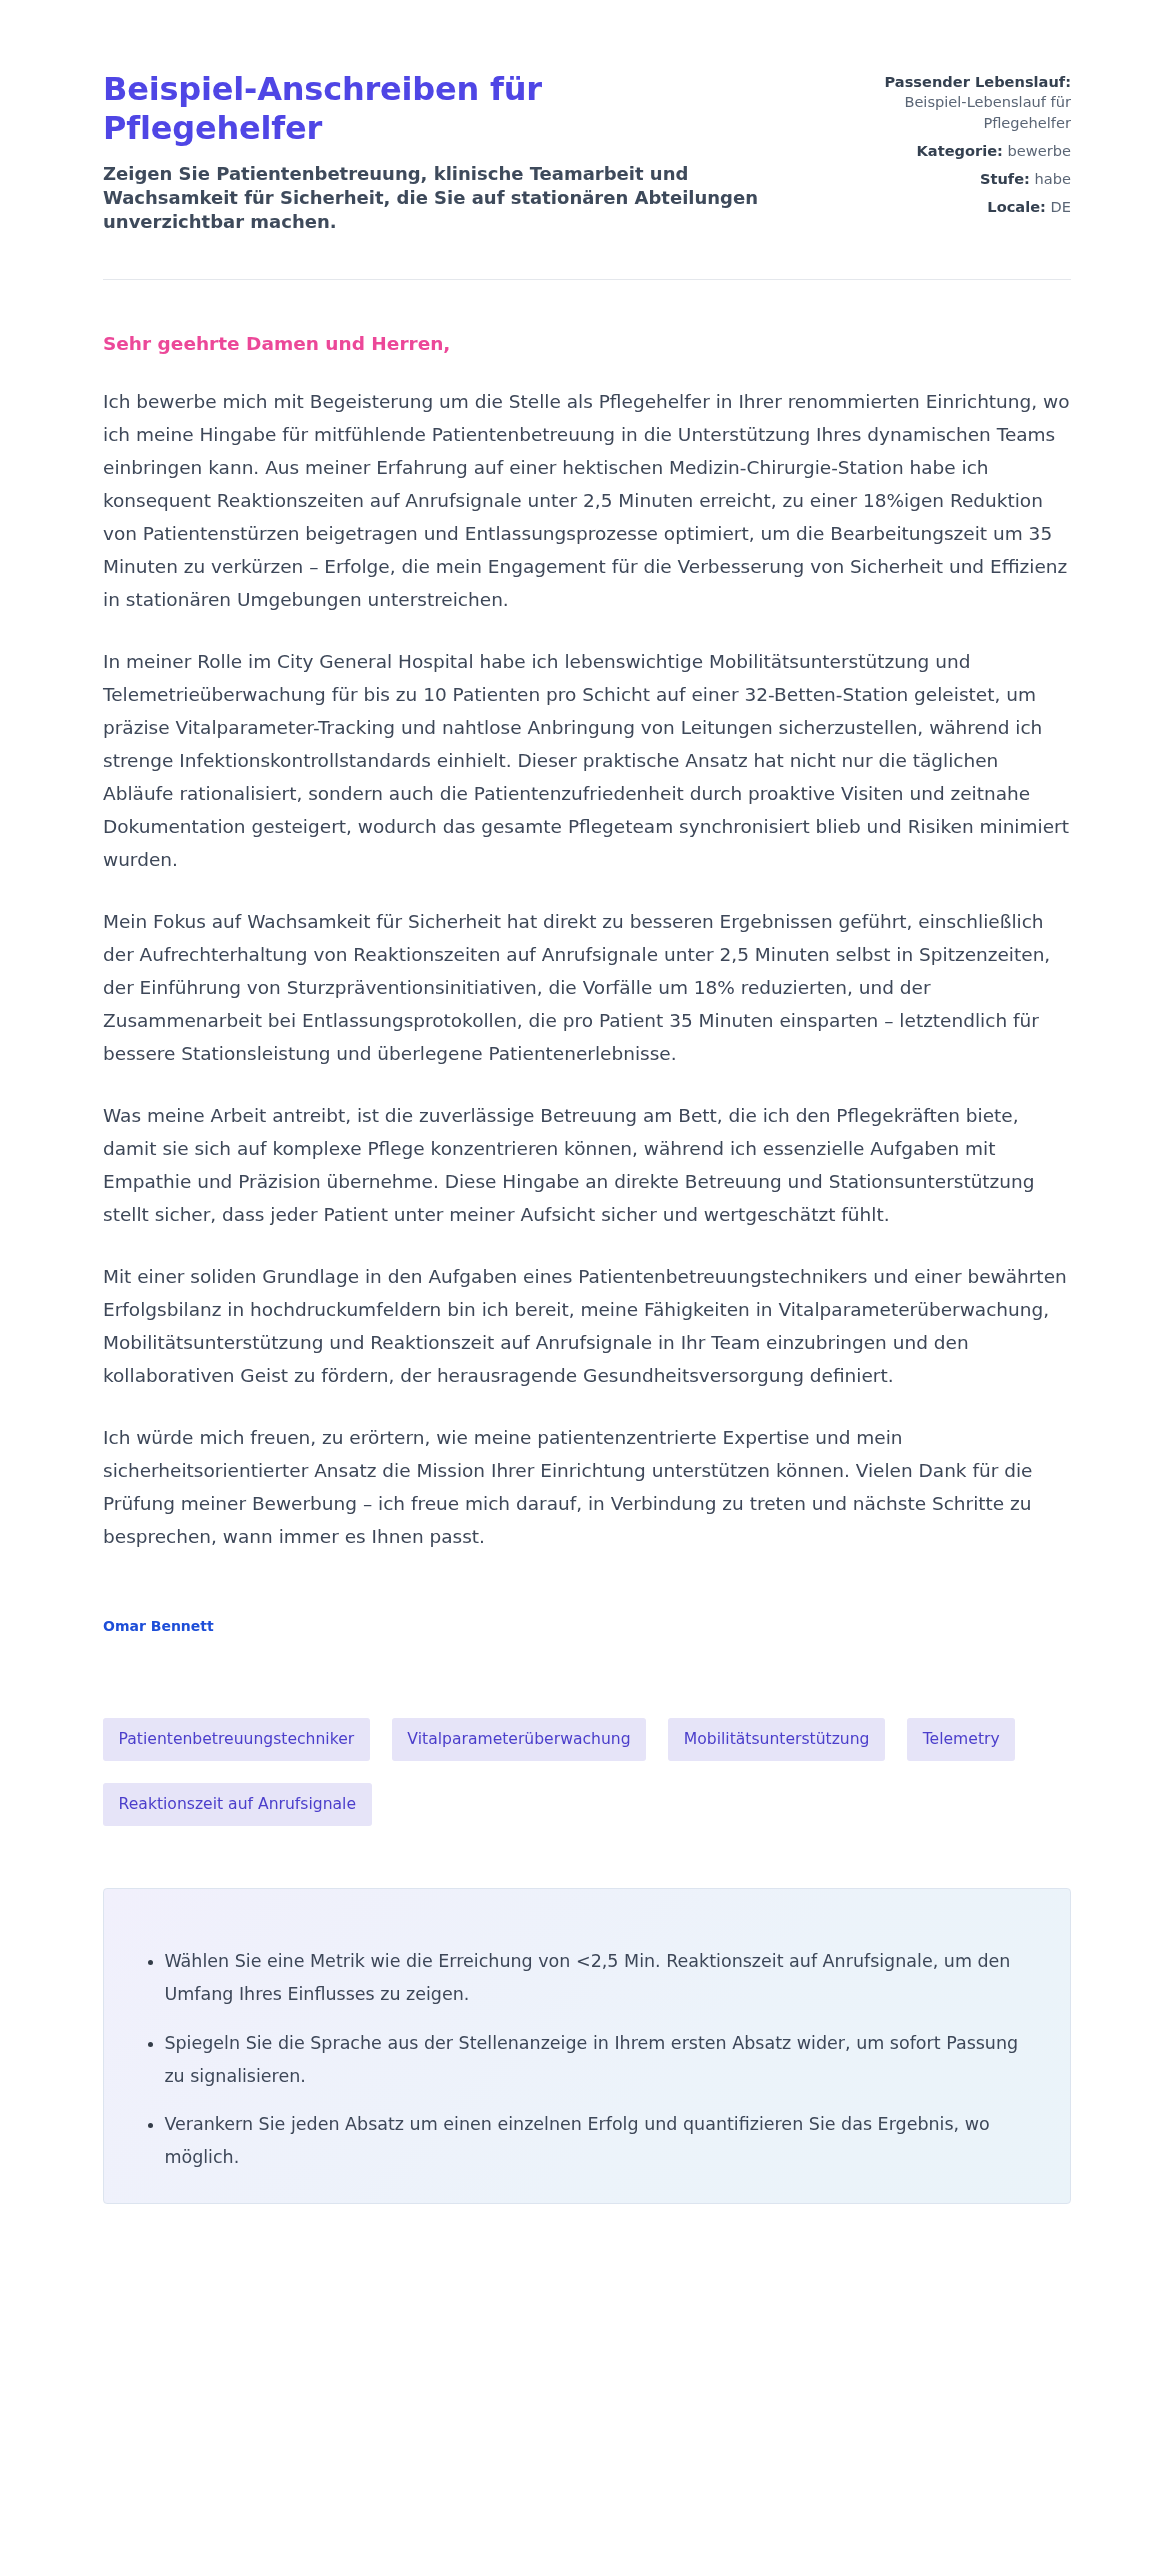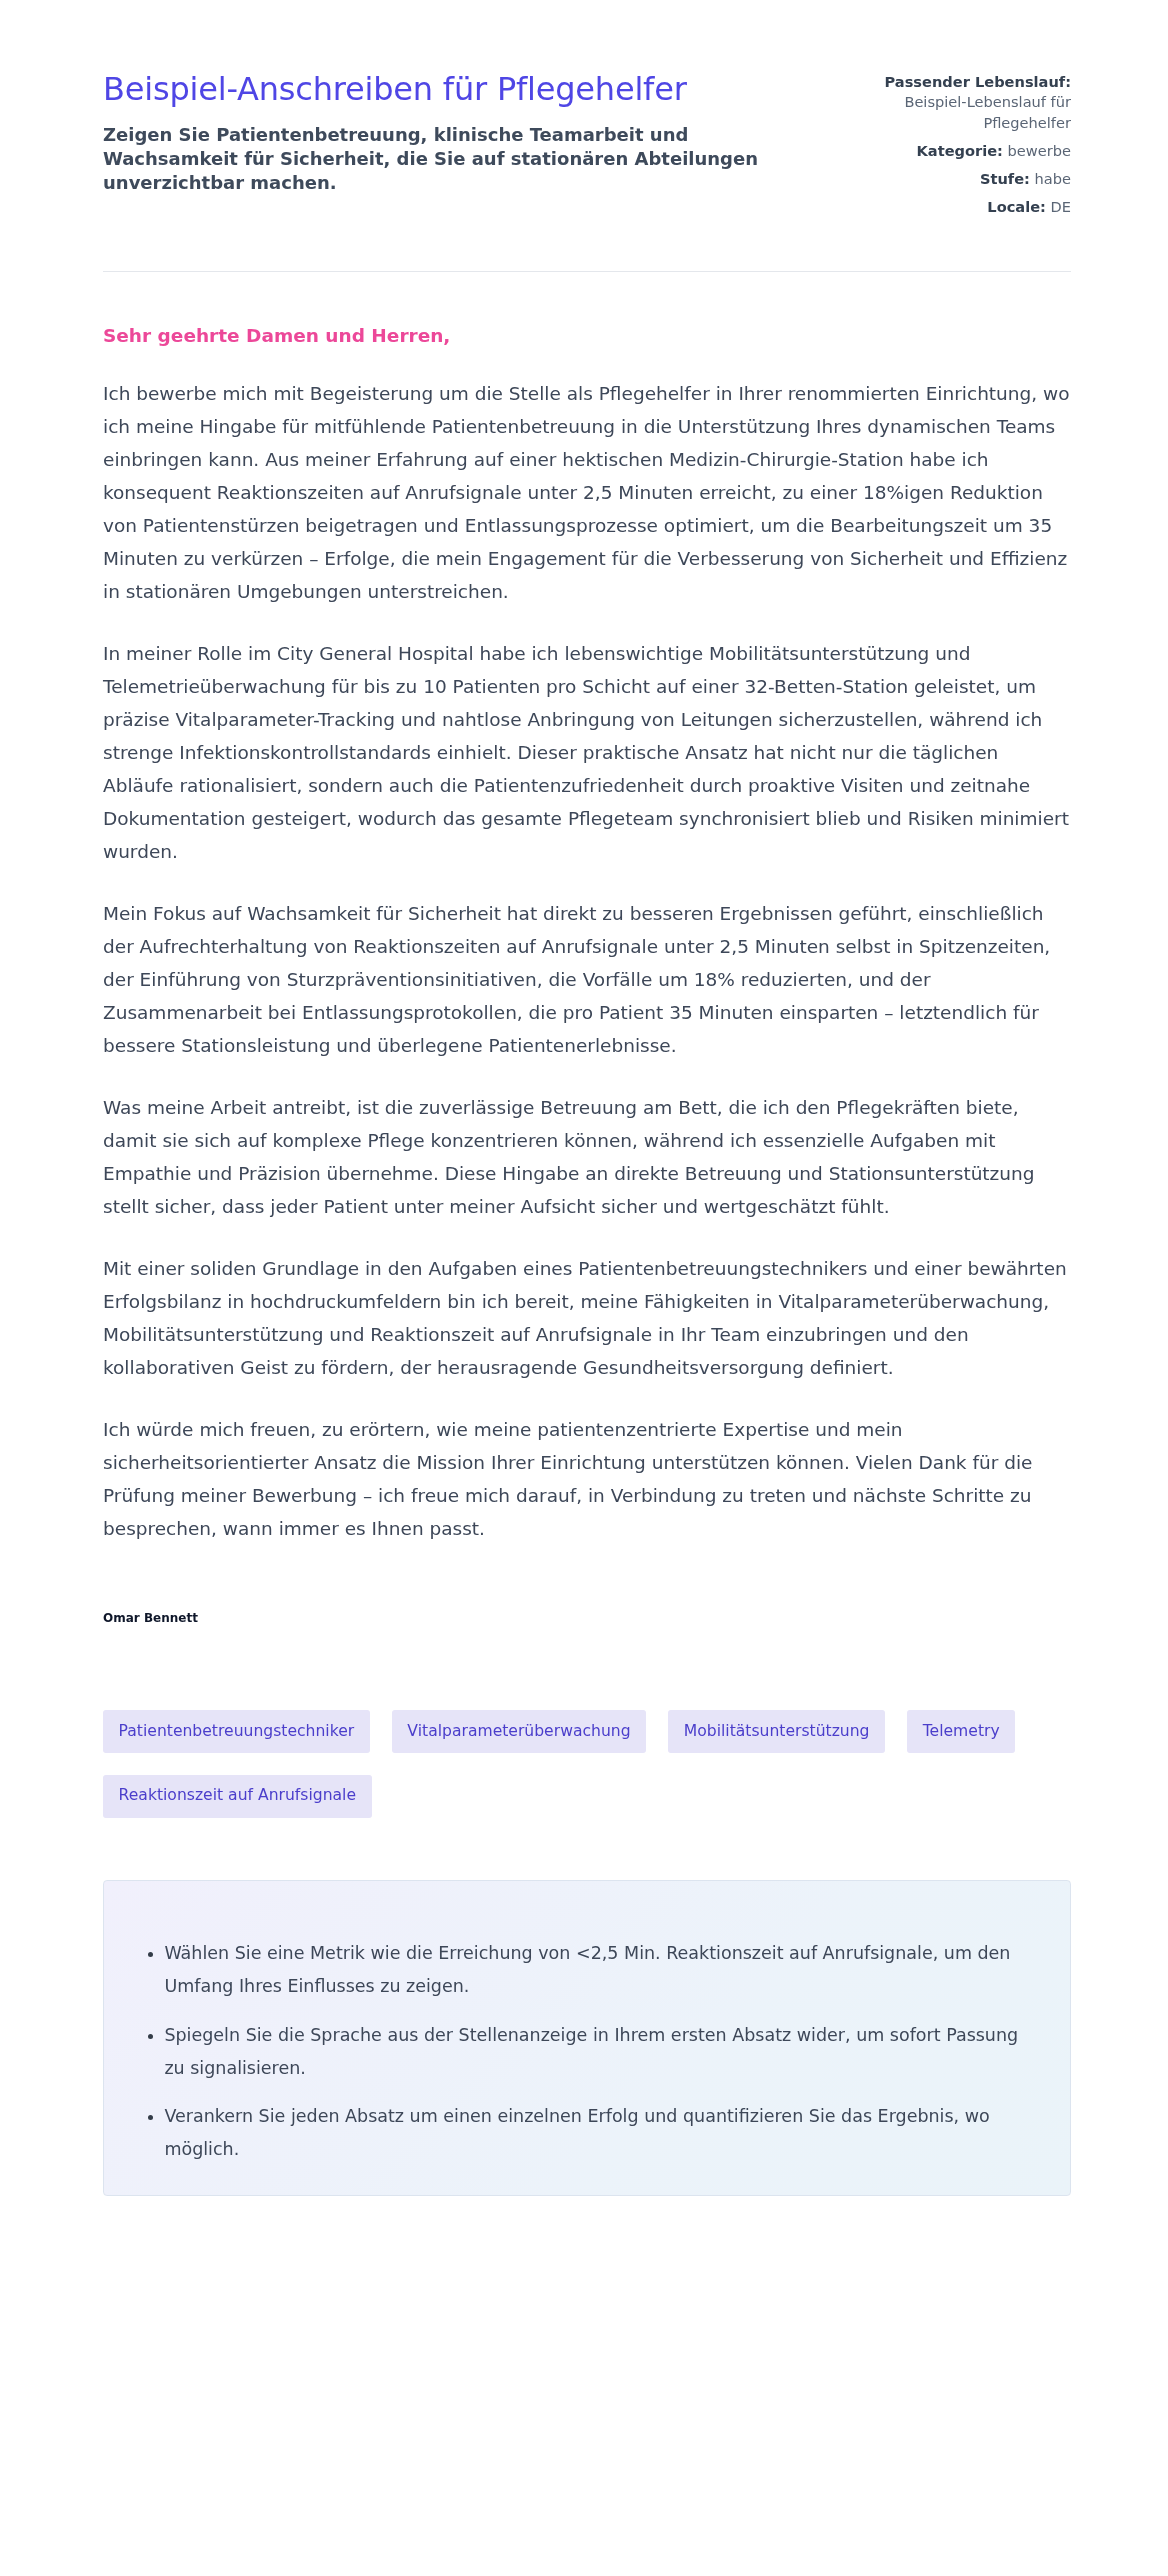--- a/index.html
+++ b/index.html
@@ -12,21 +12,21 @@
     font-family: "DejaVu Sans", "Liberation Sans", sans-serif;
     color: #3d4758;
   }
   
   .header { display: flex; justify-content: space-between; align-items: flex-start; }
   .header-left { max-width: 662px; }
   .title {
     margin: 0;
     font-size: 32px;
     line-height: 39px;
-    font-weight: normal;
+    font-weight: bold;
     color: #4f46e5;
     letter-spacing: -0.2px;
   }
   .subtitle {
     margin: 13.6px 0 0 0;
     font-size: 18px;
     line-height: 24px;
     font-weight: bold;
     color: #3e4a5b;
   }
@@ -55,24 +55,24 @@
     color: #ec4899;
   }
   .para {
     margin: 29px 0 0 0;
     font-size: 18.5px;
     line-height: 33px;
     color: #3d4758;
   }
   .sig-name {
     margin: 62px 0 0 0;
-    font-size: 12px;
+    font-size: 14px;
     line-height: 23.4px;
     font-weight: bold;
-    color: #0f172a;
+    color: #1d4ed8;
   }
   .sig-role {
     margin: 17.5px 0 0 0;
     font-size: 18.5px;
     line-height: 23.4px;
     color: #49545f;
   }
   
   .tags {
     margin-top: 80px;

